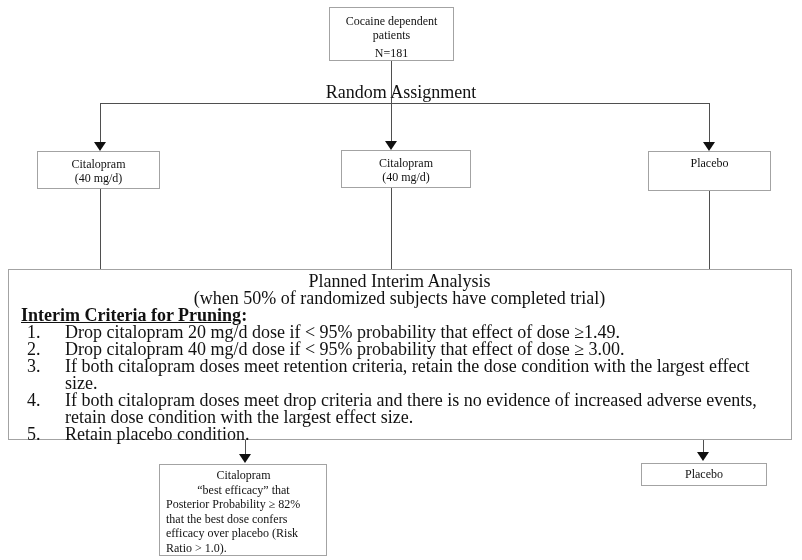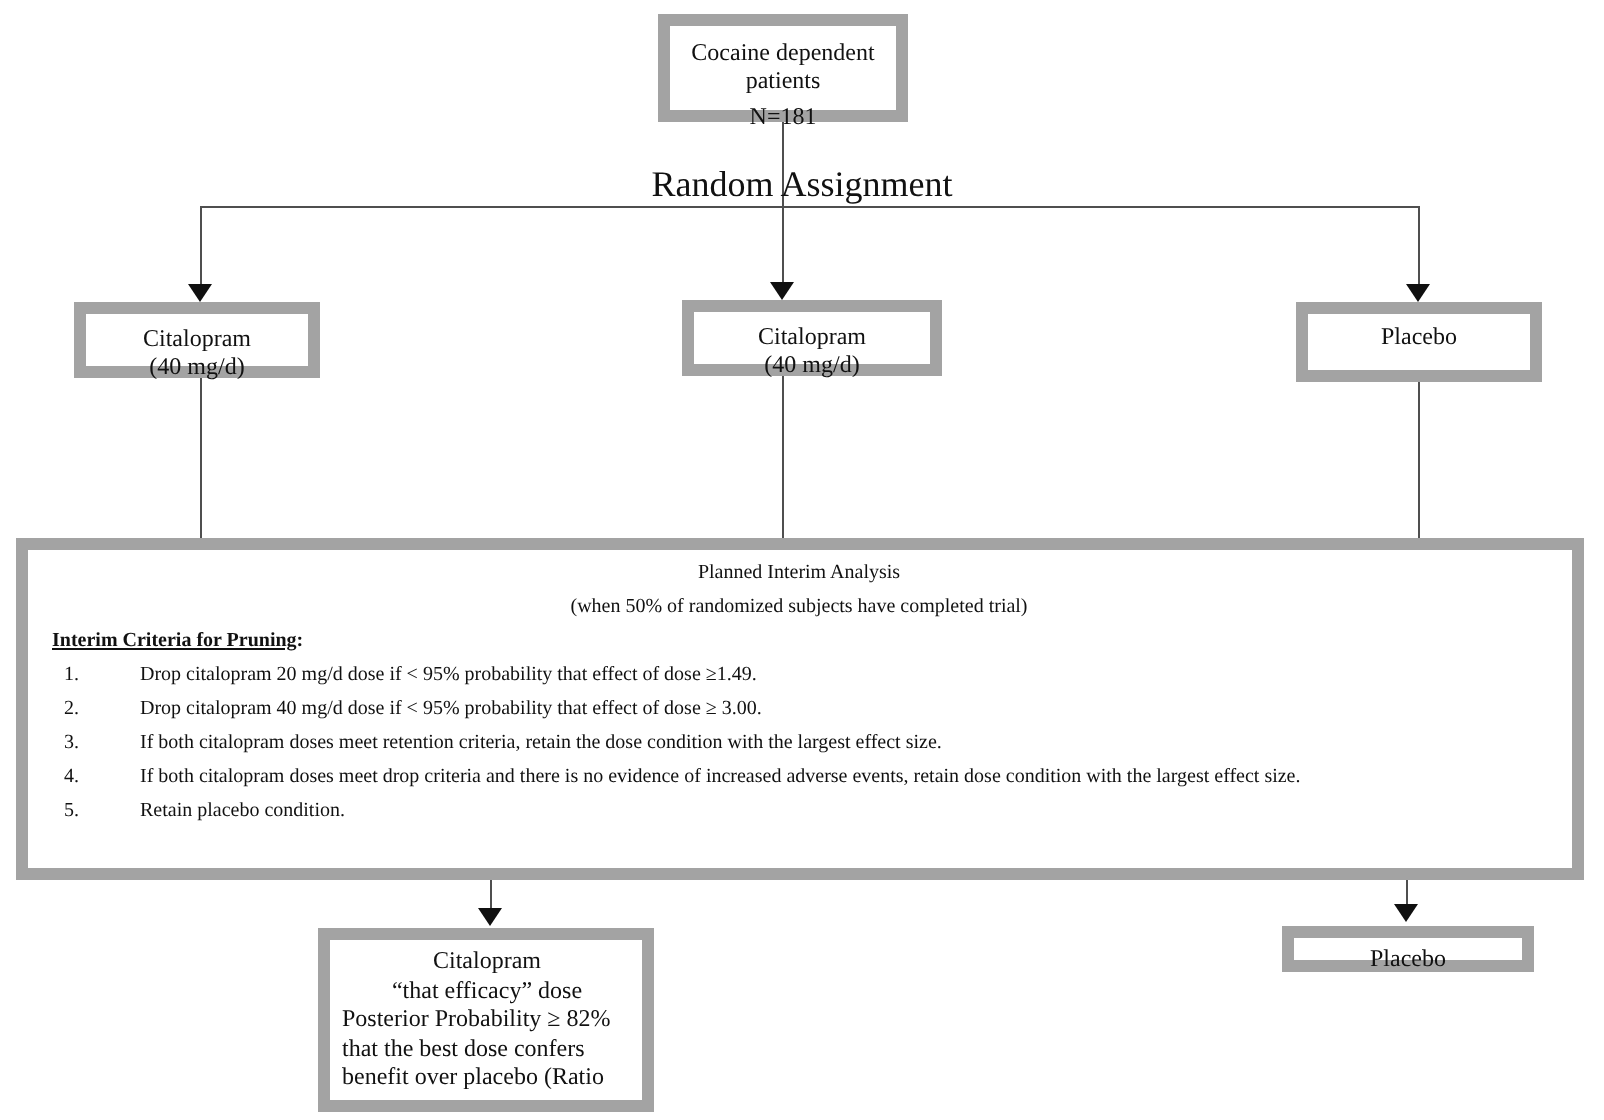--- a/index.html
+++ b/index.html
@@ -2,21 +2,21 @@
 <html><head>
 <meta charset="utf-8">
 <style>
   html,body{margin:0;padding:0;background:#fff;}
   .canvas{
     position:relative;width:802px;height:560px;background:#ffffff;
     font-family:"Liberation Serif","DejaVu Serif",serif;color:#111;
     overflow:hidden;
   }
   .box{
-    position:absolute;border:6px solid #a3a3a3;background:#ffffff;
+    position:absolute;border:1px solid #a3a3a3;background:#ffffff;
     box-sizing:border-box;text-align:center;
   }
   .line{position:absolute;background:#4f4f4f;}
   .arrow-down{
     position:absolute;width:0;height:0;
     border-left:6px solid transparent;border-right:6px solid transparent;
     border-top:9px solid #101010;
   }
   
   .top-box{left:329px;top:7px;width:125px;height:54px;font-size:12px;line-height:14px;padding-top:6px;}
@@ -27,21 +27,21 @@
     font-size:18px;line-height:18px;
   }
   
   .arm{font-size:12px;line-height:14px;}
   .arm-40{left:37px;top:151px;width:123px;height:38px;padding-top:5px;}
   .arm-20{left:341px;top:150px;width:130px;height:38px;padding-top:5px;}
   .arm-pl{left:648px;top:151px;width:123px;height:40px;padding-top:4px;}
   
   .interim{
     left:8px;top:269px;width:784px;height:171px;text-align:left;
-    font-size:10px;line-height:17px;padding:3px 10px 0 9px;
+    font-size:18px;line-height:17px;padding:3px 10px 0 9px;
   }
   .interim .hd{text-align:center;}
   .interim .crit{margin-left:3px;font-weight:bold;}
   .interim .crit .u{text-decoration:underline;}
   .item{display:flex;}
   .item .num{flex:none;width:38px;margin-left:9px;}
   .item .txt{flex:1;padding-right:4px;}
   
   .outcome-left{
     left:159px;top:464px;width:168px;height:92px;font-size:12px;line-height:14.5px;
@@ -117,23 +117,24 @@
     </div>
   </div>
 
   <div class="line" style="left:245px;top:440px;width:1px;height:15px;"></div>
   <div class="arrow-down" style="left:239px;top:454px;"></div>
   <div class="line" style="left:703px;top:440px;width:1px;height:13px;"></div>
   <div class="arrow-down" style="left:697px;top:452px;"></div>
 
   <div class="box outcome-left">
     <div class="c">Citalopram</div>
-    <div class="c">“that efficacy” dose</div>
+    <div class="c">“best efficacy” that</div>
     <div>Posterior Probability ≥ 82%</div>
     <div>that the best dose confers</div>
-    <div>benefit over placebo (Ratio</div>
+    <div>efficacy over placebo (Risk</div>
+    <div>Ratio &gt; 1.0).</div>
   </div>
 
   <div class="box outcome-right">
     <div>Placebo</div>
   </div>
 
 </div>
 
 </body></html>

